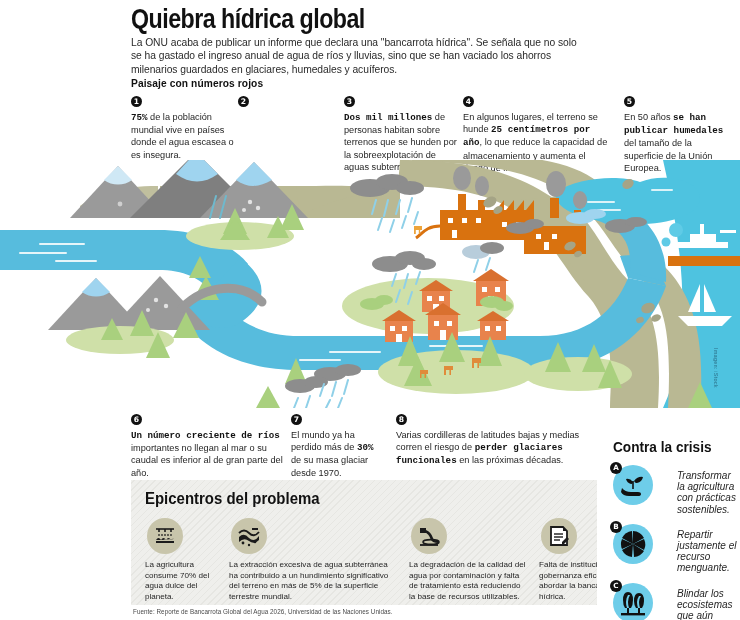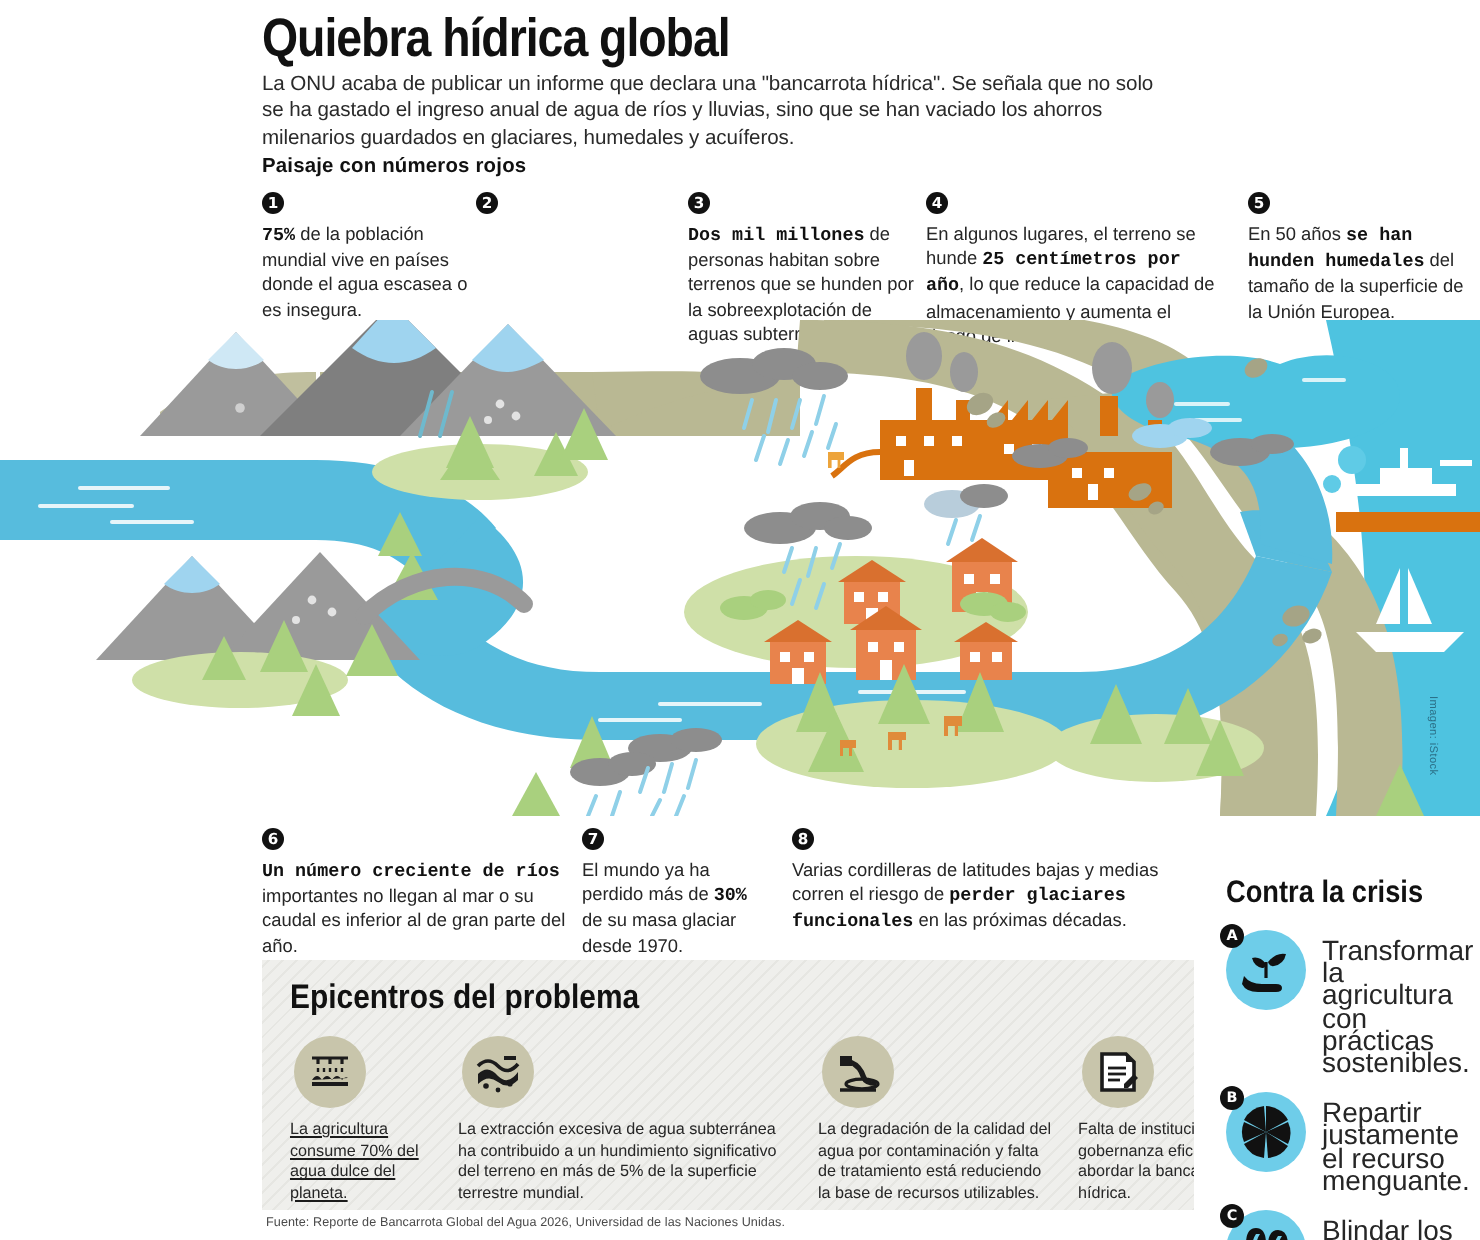--- a/index.html
+++ b/index.html
@@ -61,21 +61,21 @@
     position:absolute;left:14px;top:9px;
     font-family:"Liberation Sans Narrow","Liberation Sans",sans-serif;
     font-weight:700;font-size:17px;color:#111;transform:scaleX(0.88);transform-origin:left center;
   }
   .epi-item{position:absolute;top:38px;}
   .epi-circle{
     width:36px;height:36px;border-radius:50%;background:#c8c5ab;
     display:flex;align-items:center;justify-content:center;margin-bottom:6px;
   }
   .epi-text{font-size:8.1px;line-height:10.6px;color:#262626;}
-  #epi1{left:14px;width:66px;text-decoration:underline;}
+  #epi1{left:14px;width:66px;}
   #epi2{left:98px;width:164px;}
   #epi3{left:278px;width:118px;}
   #epi4{left:408px;width:100px;}
   #epi1 .epi-circle,#epi2 .epi-circle,#epi3 .epi-circle,#epi4 .epi-circle{margin-left:2px;}
 
   .source{
     position:absolute;left:133px;top:608px;font-size:6.3px;color:#4a4a4a;letter-spacing:0.05px;
   }
 
   
@@ -88,21 +88,21 @@
   .crisis-item{display:flex;align-items:flex-start;margin-bottom:9px;position:relative;}
   .crisis-circle{
     width:40px;height:40px;border-radius:50%;background:#6ecde9;flex:0 0 40px;
     display:flex;align-items:center;justify-content:center;position:relative;
   }
   .crisis-badge{
     position:absolute;left:-3px;top:-3px;width:12px;height:12px;border-radius:50%;
     background:#111;color:#fff;font-size:7.2px;font-weight:700;line-height:12px;text-align:center;
     font-family:"DejaVu Sans",sans-serif;
   }
-  .crisis-text{font-size:14px;line-height:11.2px;color:#262626;margin-left:8px;padding-top:5px;}
+  .crisis-text{font-size:10px;line-height:11.2px;color:#262626;margin-left:24px;padding-top:5px;font-style:italic;}
 </style>
 </head>
 <body>
 
 <div class="page">
 
   <div class="header">
     <h1 class="title">Quiebra hídrica global</h1>
     <div class="standfirst">La ONU acaba de publicar un informe que declara una "bancarrota hídrica". Se señala que no solo se ha gastado el ingreso anual de agua de ríos y lluvias, sino que se han vaciado los ahorros milenarios guardados en glaciares, humedales y acuíferos.</div>
   </div>
@@ -119,21 +119,21 @@
   <div class="fact" id="fact3">
     <span class="bullet">3</span>
     <span><b>Dos mil millones</b> de personas habitan sobre terrenos que se hunden por la sobreexplotación de aguas subterráneas.</span>
   </div>
   <div class="fact" id="fact4">
     <span class="bullet">4</span>
     <span>En algunos lugares, el terreno se hunde <b>25 centímetros por año</b>, lo que reduce la capacidad de almacenamiento y aumenta el riesgo de inundaciones.</span>
   </div>
   <div class="fact" id="fact5">
     <span class="bullet">5</span>
-    <span>En 50 años <b>se han hunden humedales</b> del tamaño de la superficie de la Unión Europea.</span>
+    <span>En 50 años <b>se han publicar humedales</b> del tamaño de la superficie de la Unión Europea.</span>
   </div>
 
   <div class="illo">
     <svg width="740" height="248" viewBox="0 0 740 248" xmlns="http://www.w3.org/2000/svg">
 
       <path d="M663 0 H740 V248 H663 C690 190 688 110 663 0 Z" fill="#4ec3e0"></path>
 
       <path d="M412 2 C470 2 520 8 560 30 C600 52 612 92 640 118 C664 140 672 170 668 248 L700 248 C706 170 690 132 664 106 C640 82 628 46 598 22 C566 -4 500 -8 412 -6 Z" fill="#b9b893"></path>
       <path d="M412 -6 C330 -6 300 20 300 56 L340 56 C340 34 360 20 412 22 Z" fill="#b9b893" opacity="0"></path>
       <path d="M400 0 C470 0 516 12 556 40 C594 66 604 102 632 128 C654 148 662 180 658 248 L610 248 C614 186 606 156 588 136 C562 108 548 70 510 48 C480 30 436 26 398 26 Z" fill="#b9b893"></path>

